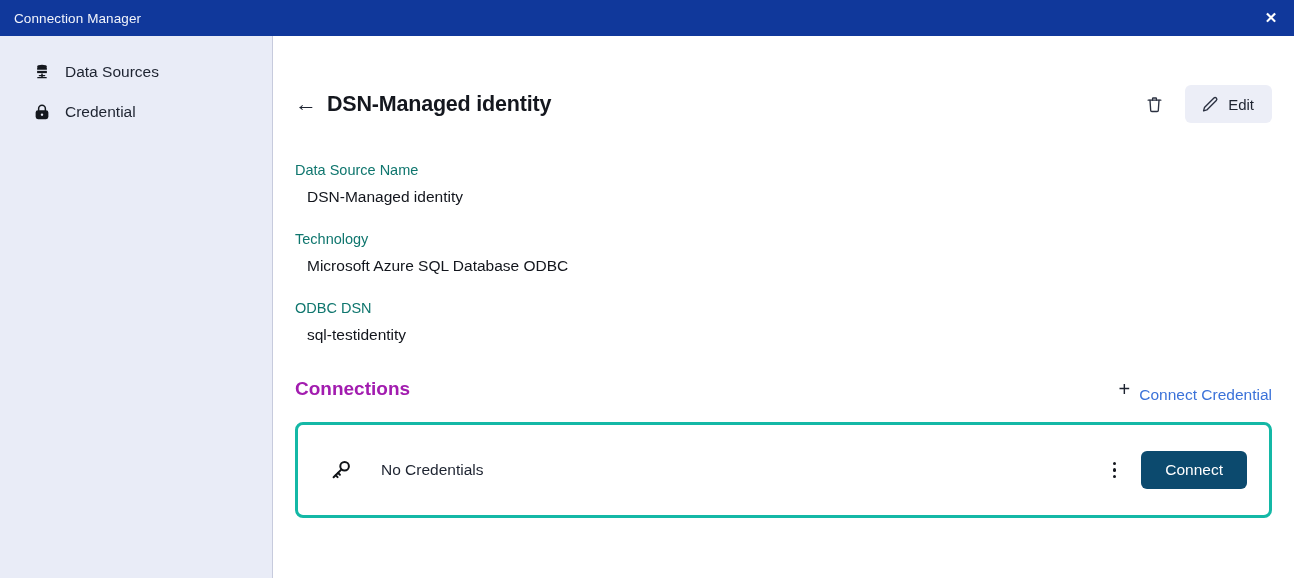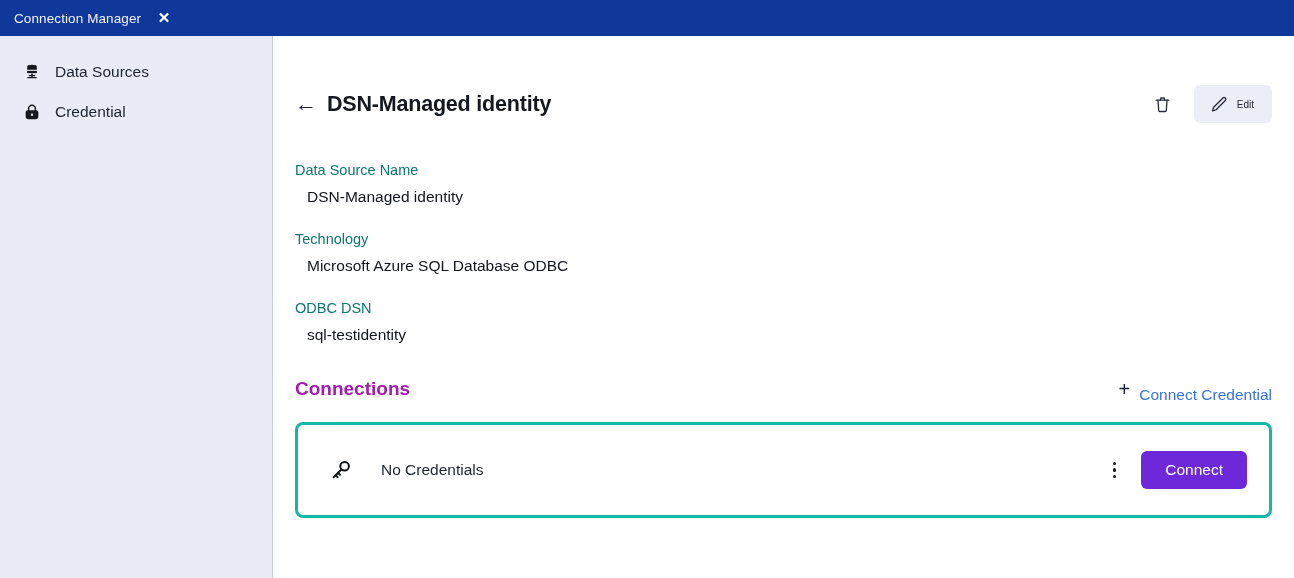--- a/index.html
+++ b/index.html
@@ -15,20 +15,21 @@
     background: #ffffff;
     position: relative;
   }
 
   
   .titlebar {
     height: 36px;
     background: #10389b;
     display: flex;
     align-items: center;
+    justify-content: space-between;
     flex: 0 0 36px;
     padding-left: 14px;
   }
   .titlebar-title {
     color: #f2f4fb;
     font-size: 13.5px;
     letter-spacing: .1px;
     white-space: nowrap;
   }
   .titlebar-close {
@@ -47,20 +48,21 @@
     min-height: 0;
   }
 
   
   .sidebar {
     width: 273px;
     flex: 0 0 273px;
     background: #e9ecf7;
     border-right: 1px solid #c7cbdd;
     padding-top: 16px;
+    padding-left: 10px;
   }
   .nav-item {
     display: flex;
     align-items: center;
     gap: 13px;
     height: 40px;
     padding: 0 22px;
     cursor: pointer;
   }
   .nav-icon {
@@ -122,21 +124,21 @@
     gap: 9px;
     background: #eceef7;
     border: none;
     border-radius: 6px;
     height: 38px;
     padding: 0 18px 0 15px;
     cursor: pointer;
     font-family: inherit;
   }
   .edit-btn-label {
-    font-size: 10px;
+    font-size: 15px;
     color: #1d2330;
     font-weight: 500;
   }
 
   
   .fields { margin-top: 38px; }
   .field { margin-bottom: 25px; }
   .field-label {
     font-size: 14.5px;
     color: #0f766e;
@@ -212,21 +214,21 @@
     gap: 3px;
     cursor: pointer;
   }
   .kebab span {
     width: 3.5px; height: 3.5px;
     border-radius: 50%;
     background: #14171e;
     display: block;
   }
   .connect-btn {
-    background: #6d28d9;
+    background: #0c4a6e;
     color: #fff;
     border: none;
     border-radius: 6px;
     height: 38px;
     padding: 0 24px;
     font-size: 15.5px;
     font-family: inherit;
     cursor: pointer;
   }
 </style>

